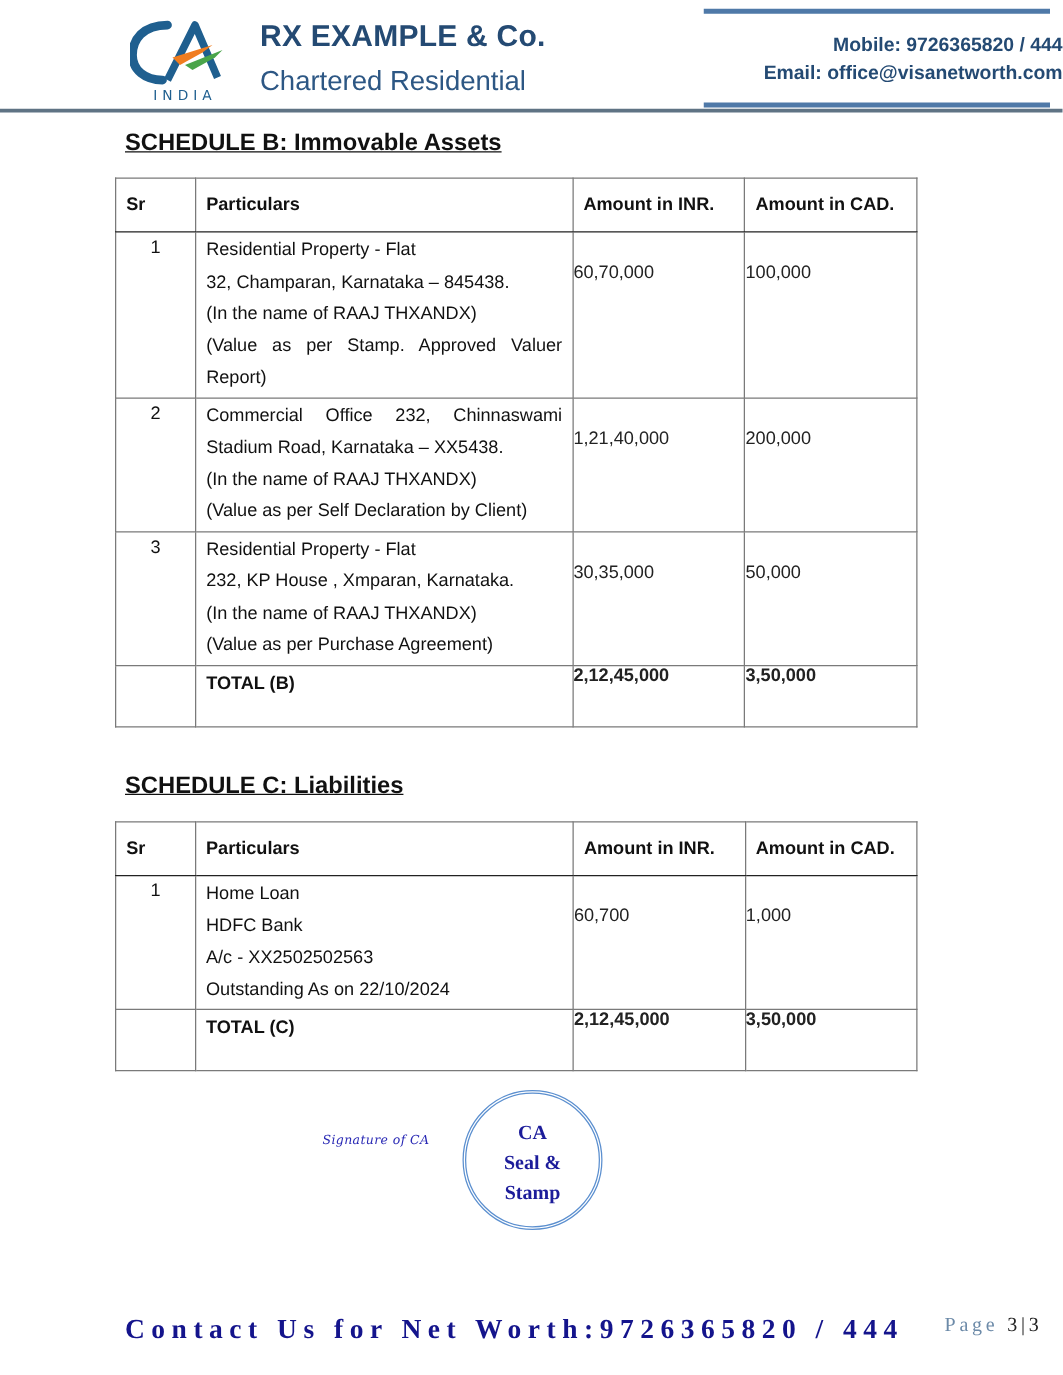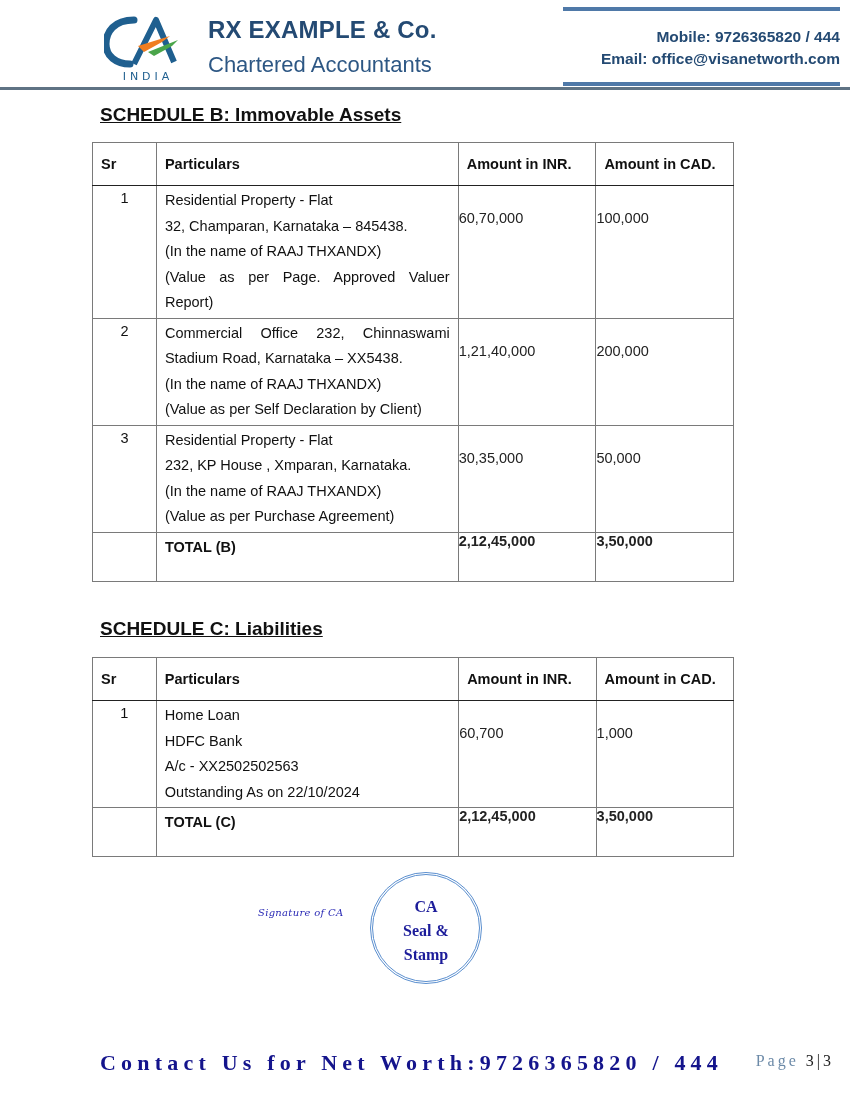--- a/index.html
+++ b/index.html
@@ -7,21 +7,21 @@
            font-family: "Liberation Sans", "DejaVu Sans", sans-serif; color: #111; }
 
     
     .hdr-rule { position: absolute; left: 0; top: 87px; width: 850px; height: 3px; background: #5f7384; }
     .hdr-bar { position: absolute; left: 563px; width: 277px; height: 4px; background: #4f79a8; }
     .hdr-bar.top { top: 7px; }
     .hdr-bar.bottom { top: 82px; }
     .logo { position: absolute; left: 104px; top: 12px; width: 88px; height: 70px; }
     .firm-name { position: absolute; left: 208px; top: 16px; font-size: 24px; font-weight: bold; color: #244a73; letter-spacing: 0.2px; }
     .firm-sub { position: absolute; left: 208px; top: 52px; font-size: 22px; color: #2d5784; }
-    .contact { position: absolute; right: 10px; top: 26px; text-align: right; font-size: 15.5px; font-weight: bold; color: #244a73; line-height: 22px; }
+    .contact { position: absolute; right: 0; top: 26px; text-align: right; font-size: 15.5px; font-weight: bold; color: #244a73; line-height: 22px; }
 
     
     .sec-title { position: absolute; left: 100px; font-size: 19px; font-weight: bold; text-decoration: underline; color: #111; }
 
     
     table.sched { position: absolute; left: 92px; width: 642px; border-collapse: collapse; font-size: 14.5px; }
     table.sched td, table.sched th { border: 1.5px solid #7a7a7a; vertical-align: top; padding: 0; }
     table.sched th { font-weight: bold; text-align: left; height: 42px; vertical-align: middle; padding-left: 8px; border-bottom: 1.5px solid #222; }
     col.c-sr { width: 68px; } col.c-part { width: 322px; } col.c-inr { width: 143px; } col.c-cad { width: 145px; }
     .sr-cell { text-align: center; padding-top: 4px !important; }
@@ -48,21 +48,21 @@
 
 <div class="hdr-bar top"></div>
 <svg class="logo" viewBox="0 0 88 70">
   <path d="M30 8 C10 8 2 20 2 32 C2 44 12 52 26 52" fill="none" stroke="#1f5f8f" stroke-width="7" stroke-linecap="round"></path>
   <path d="M30 52 L52 8 L70 50" fill="none" stroke="#1f5f8f" stroke-width="6" stroke-linejoin="round"></path>
   <path d="M34 34 L66 24 L58 30 L40 40 Z" fill="#f07d1f"></path>
   <path d="M44 40 L74 28 L68 34 L50 44 Z" fill="#4aa54a"></path>
   <text x="44" y="68" text-anchor="middle" font-family="DejaVu Sans, sans-serif" font-size="11" letter-spacing="4" fill="#1f5f8f">INDIA</text>
 </svg>
 <div class="firm-name">RX EXAMPLE &amp; Co.</div>
-<div class="firm-sub">Chartered Accountants</div>
+<div class="firm-sub">Chartered Residential</div>
 <div class="contact">
   <div>Mobile: 9726365820 / 444</div>
   <div>Email: office@visanetworth.com</div>
 </div>
 <div class="hdr-bar bottom"></div>
 <div class="hdr-rule"></div>
 
 <div class="sec-title" style="top:104px;">SCHEDULE B: Immovable Assets</div>
 <table class="sched" style="top:142px;">
   <colgroup>
@@ -77,21 +77,21 @@
     <th>Particulars</th>
     <th>Amount in INR.</th>
     <th>Amount in CAD.</th>
   </tr>
   <tr>
     <td class="sr-cell">1</td>
     <td class="part-cell">
       <span class="ln">Residential Property - Flat</span>
       <span class="ln">32, Champaran, Karnataka – 845438.</span>
       <span class="ln">(In the name of RAAJ THXANDX)</span>
-      <span class="ln just">(Value as per Page. Approved Valuer</span>
+      <span class="ln just">(Value as per Stamp. Approved Valuer</span>
       <span class="ln">Report)</span>
     </td>
     <td class="amt-cell">60,70,000</td>
     <td class="amt-cell">100,000</td>
   </tr>
   <tr>
     <td class="sr-cell">2</td>
     <td class="part-cell">
       <span class="ln just">Commercial Office 232, Chinnaswami</span>
       <span class="ln">Stadium Road, Karnataka – XX5438.</span>

